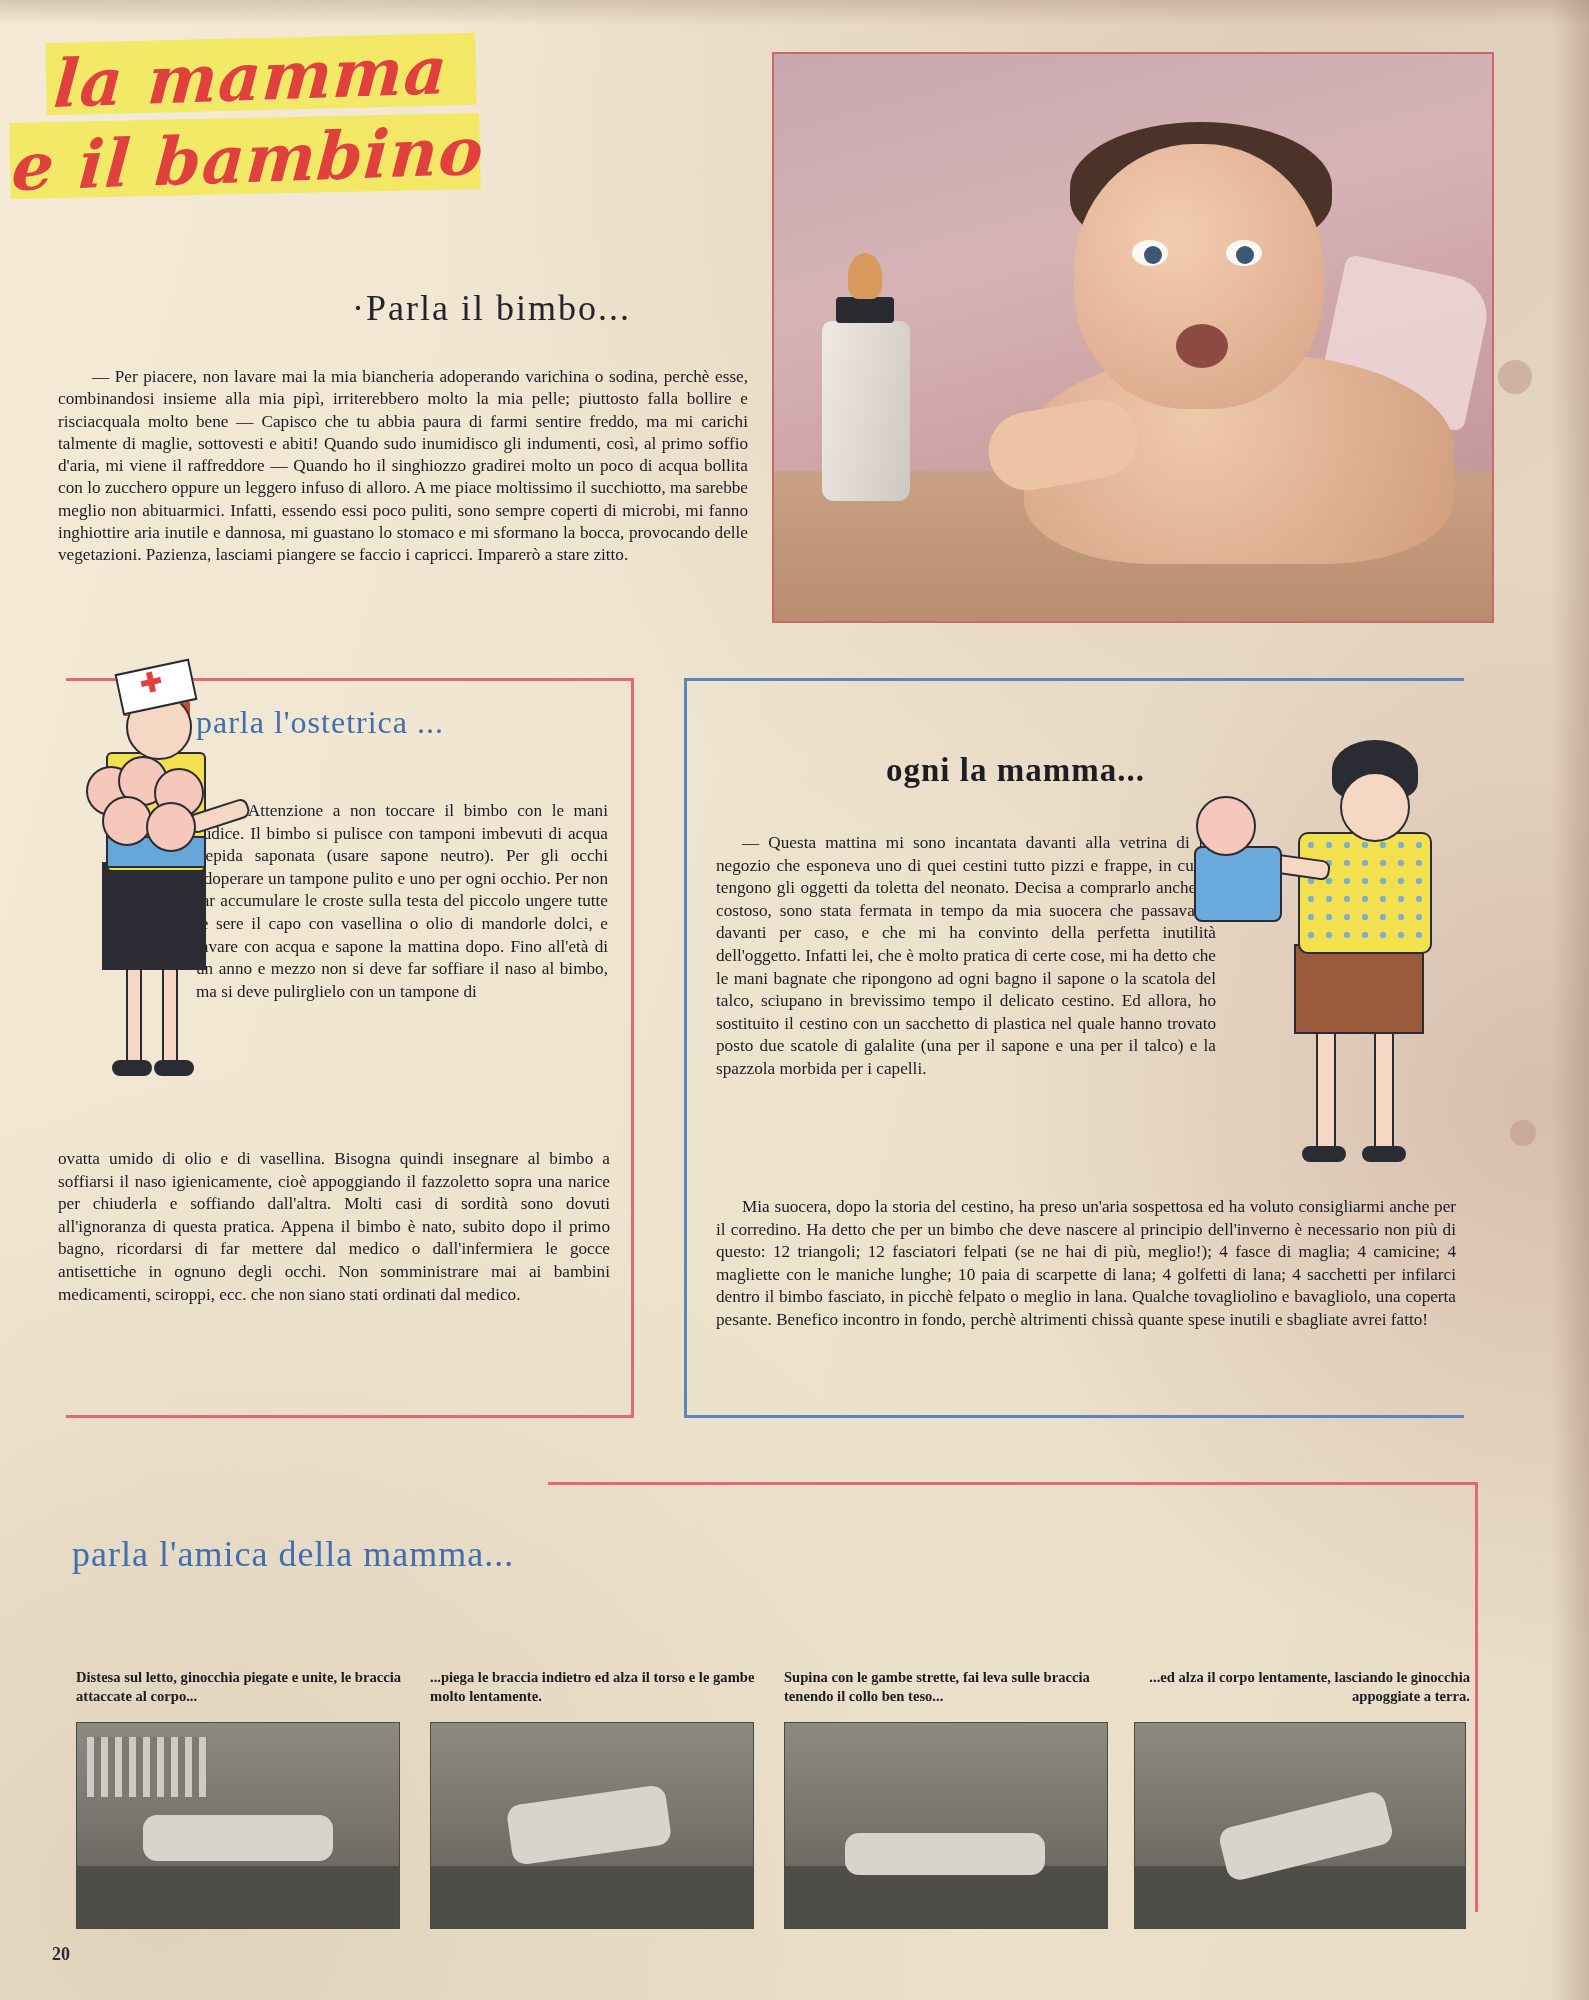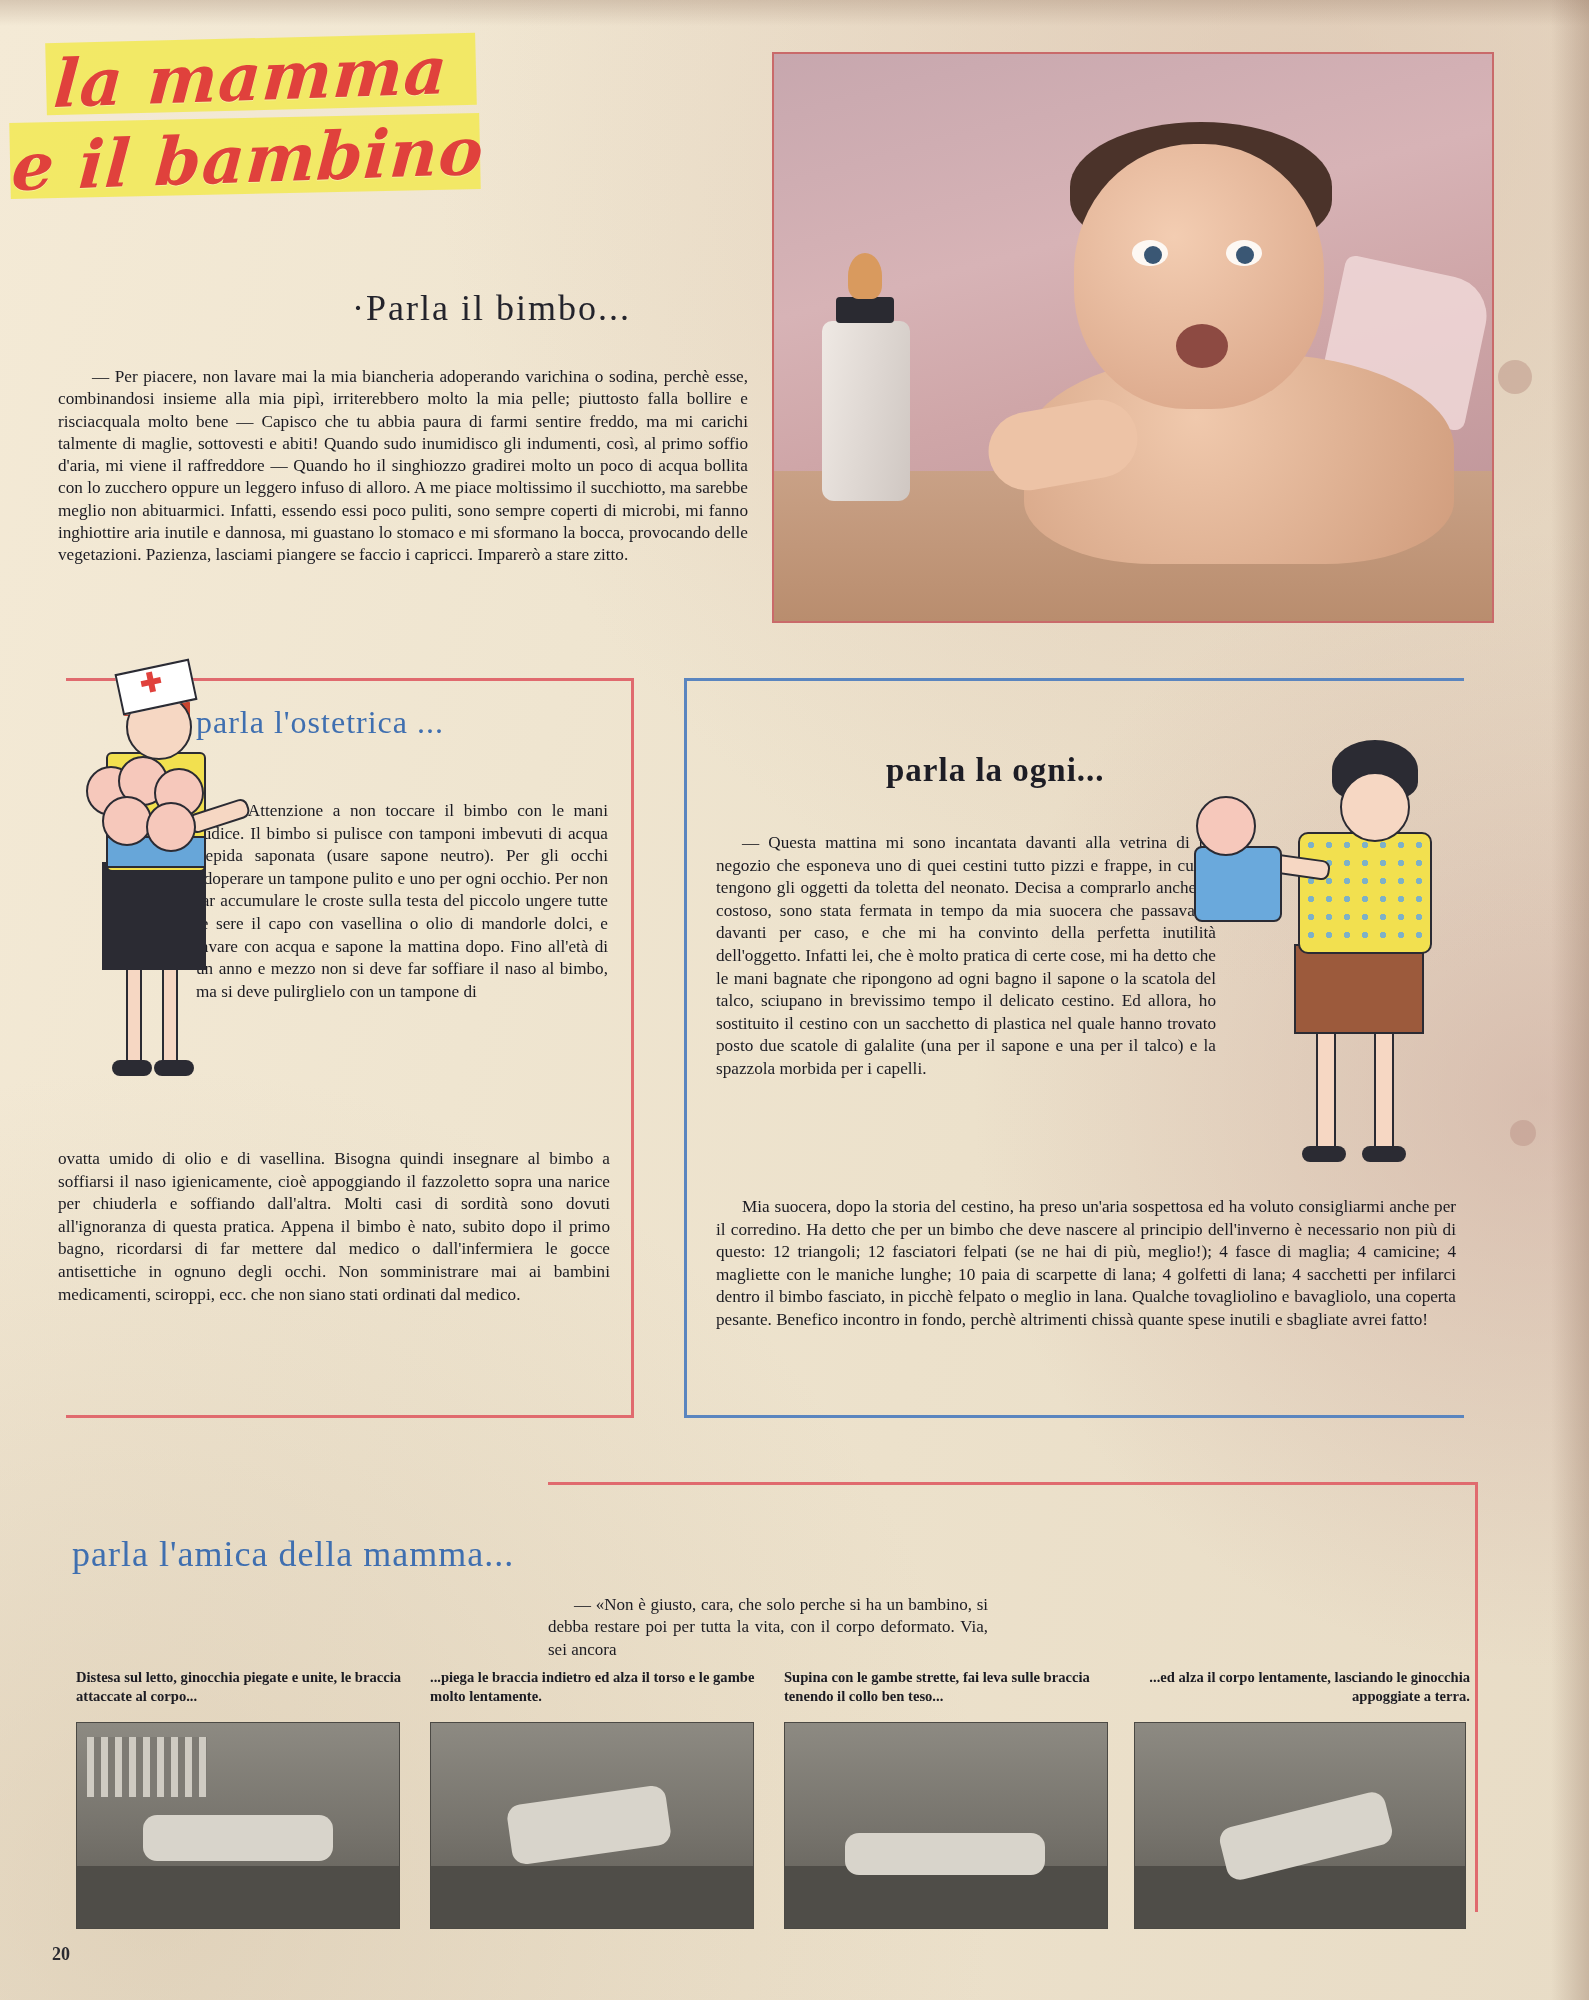--- a/index.html
+++ b/index.html
@@ -233,21 +233,21 @@
     <div class="n-hair"></div>
     <div class="n-head"></div>
     <div class="n-cap"></div>
     <div class="n-cross-v"></div>
     <div class="n-cross-h"></div>
   </div>
 
   <div class="mam-rule-top"></div>
   <div class="mam-rule-left"></div>
   <div class="mam-rule-bottom"></div>
-  <div class="mam-title">parla  la  ogni...</div>
+  <div class="mam-title">ogni  la  mamma...</div>
   <div class="mam-text-narrow">— Questa mattina mi sono incantata davanti alla vetrina di un negozio che esponeva uno di quei cestini tutto pizzi e frappe, in cui si tengono gli oggetti da toletta del neonato. Decisa a comprarlo anche se costoso, sono stata fermata in tempo da mia suocera che passava di davanti per caso, e che mi ha convinto della perfetta inutilità dell'oggetto. Infatti lei, che è molto pratica di certe cose, mi ha detto che le mani bagnate che ripongono ad ogni bagno il sapone o la scatola del talco, sciupano in brevissimo tempo il delicato cestino. Ed allora, ho sostituito il cestino con un sacchetto di plastica nel quale hanno trovato posto due scatole di galalite (una per il sapone e una per il talco) e la spazzola morbida per i capelli.</div>
   <div class="mam-text-wide">Mia suocera, dopo la storia del cestino, ha preso un'aria sospettosa ed ha voluto consigliarmi anche per il corredino. Ha detto che per un bimbo che deve nascere al principio dell'inverno è necessario non più di questo: 12 triangoli; 12 fasciatori felpati (se ne hai di più, meglio!); 4 fasce di maglia; 4 camicine; 4 magliette con le maniche lunghe; 10 paia di scarpette di lana; 4 golfetti di lana; 4 sacchetti per infilarci dentro il bimbo fasciato, in picchè felpato o meglio in lana. Qualche tovagliolino e bavagliolo, una coperta pesante. Benefico incontro in fondo, perchè altrimenti chissà quante spese inutili e sbagliate avrei fatto!</div>
 
   <div class="mom">
     <div class="m-leg1"></div>
     <div class="m-leg2"></div>
     <div class="m-shoe1"></div>
     <div class="m-shoe2"></div>
     <div class="m-skirt"></div>
     <div class="m-body"></div>
@@ -255,21 +255,20 @@
     <div class="m-hair"></div>
     <div class="m-head"></div>
     <div class="m-arm"></div>
     <div class="m-baby-body"></div>
     <div class="m-baby-head"></div>
   </div>
 
   <div class="am-rule-top"></div>
   <div class="am-rule-right"></div>
   <div class="am-title">parla  l'amica  della  mamma...</div>
-  <div class="am-col1">— «Non è giusto, cara, che solo perche si ha un bambino, si debba restare poi per tutta la vita, con il corpo deformato. Via, sei ancora</div>
 
   <div class="caps cap1">Distesa sul letto, ginocchia piegate e unite, le braccia attaccate al corpo...</div>
   <div class="caps cap2">...piega le braccia indietro ed alza il torso e le gambe molto lentamente.</div>
   <div class="caps cap3">Supina con le gambe strette, fai leva sulle braccia tenendo il collo ben teso...</div>
   <div class="caps cap4">...ed alza il corpo lentamente, lasciando le ginocchia appoggiate a terra.</div>
 
   <div class="photo-strip ps1">
     <div class="ps-bg"></div>
     <div class="ps-stripes"></div>
     <div class="ps-floor"></div>

